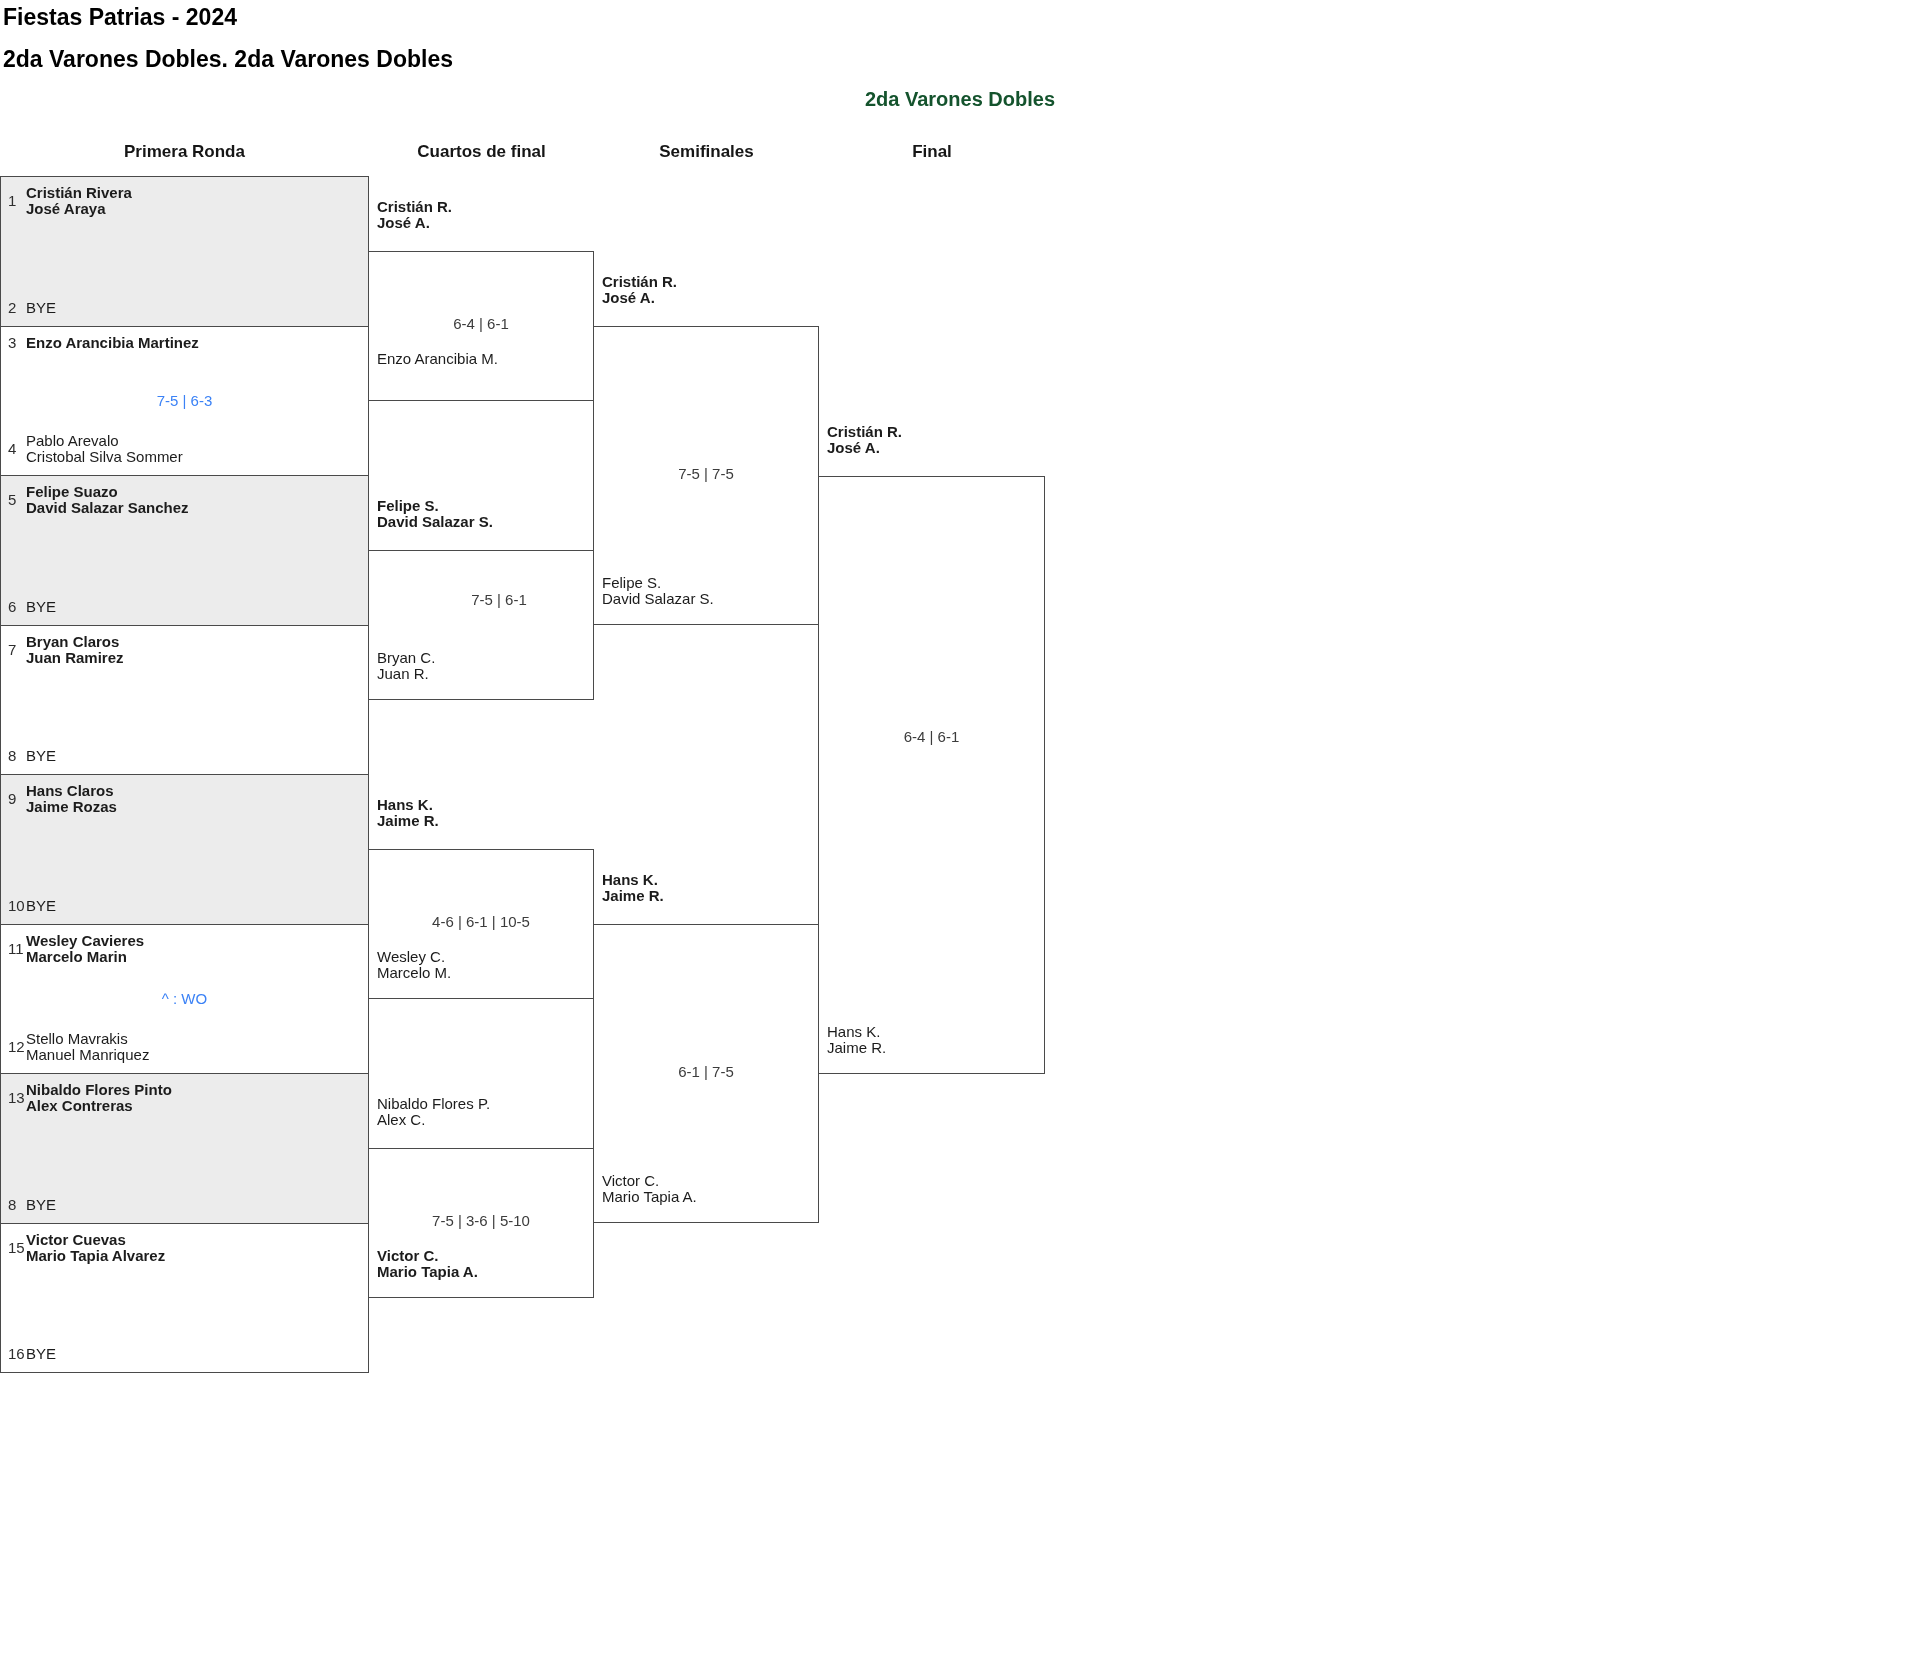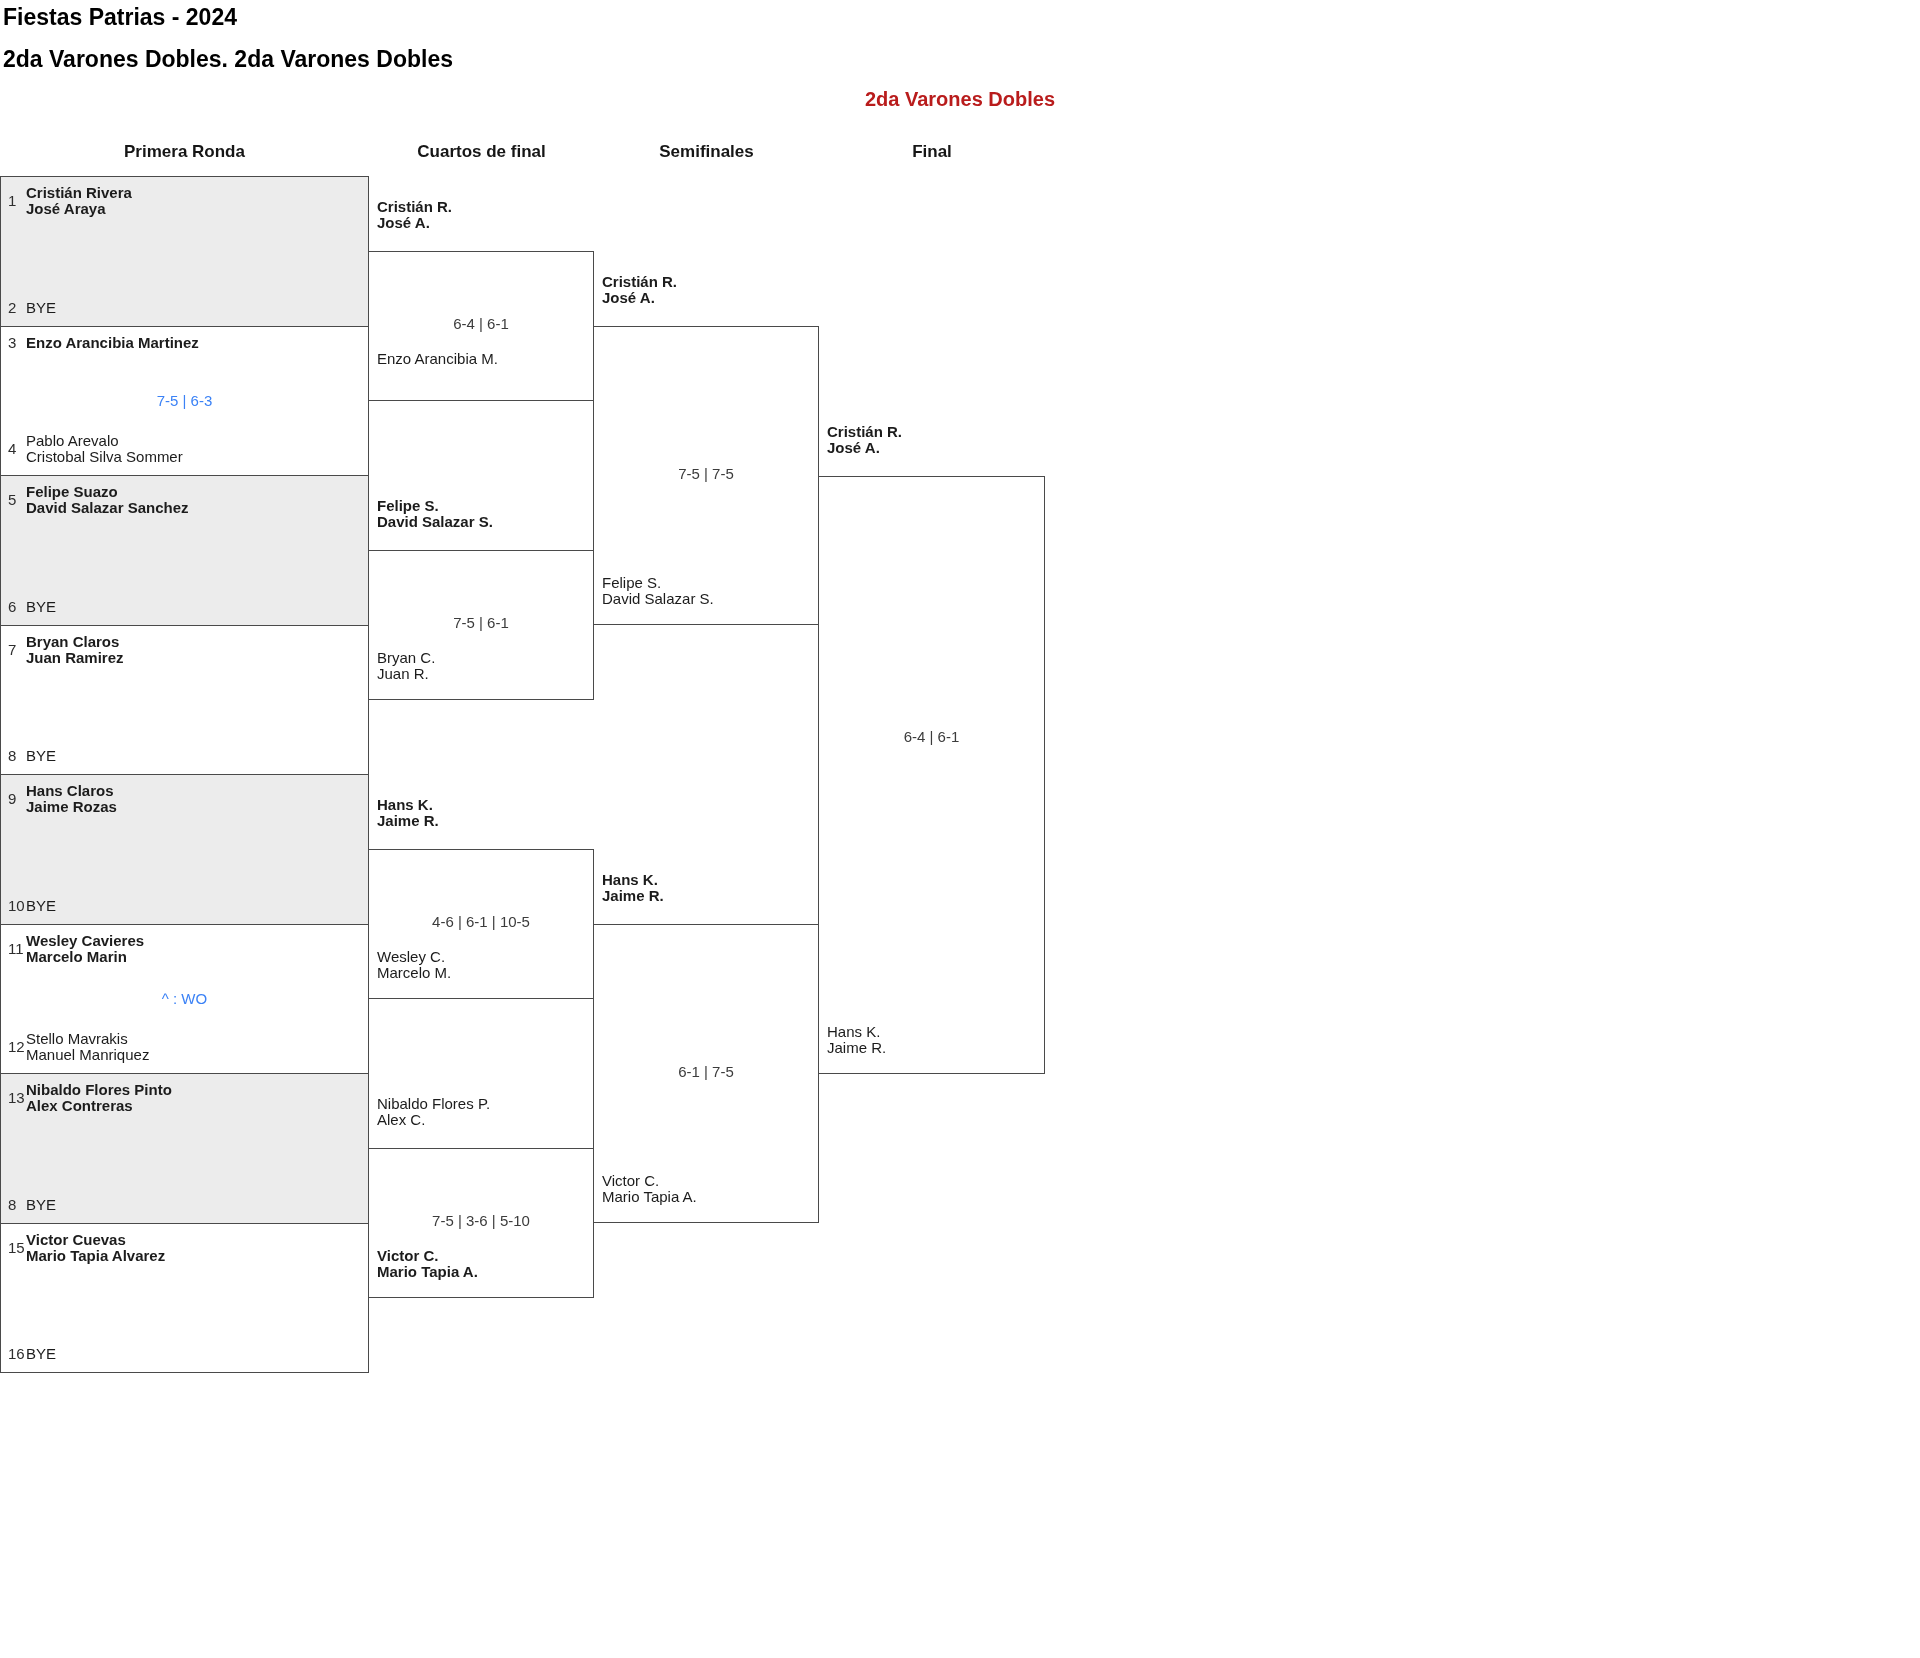--- a/index.html
+++ b/index.html
@@ -1,21 +1,21 @@
 <!DOCTYPE html>
 <html><head>
 <meta charset="utf-8">
 <style>
   html,body{margin:0;padding:0;background:#fff;}
   body{font-family:"Liberation Sans","DejaVu Sans",sans-serif;}
   .pagewrap{position:relative;width:1920px;height:1658px;background:#fff;overflow:hidden;}
 
   .t1{position:absolute;left:3px;top:4px;font-size:23px;font-weight:700;color:#000;white-space:nowrap;}
   .t2{position:absolute;left:3px;top:46px;font-size:23px;font-weight:700;color:#000;white-space:nowrap;}
-  .btitle{position:absolute;left:0;top:88px;width:1920px;text-align:center;font-size:20px;font-weight:600;color:#b91c1c;}
+  .btitle{position:absolute;left:0;top:88px;width:1920px;text-align:center;font-size:20px;font-weight:600;color:#14532d;}
 
   .logo{position:absolute;left:1686px;top:0;width:232px;height:74px;cursor:pointer;}
   .dot{position:absolute;border-radius:50%;}
   .logotext{position:absolute;left:66px;top:2px;font-size:47px;font-weight:700;letter-spacing:-2px;white-space:nowrap;}
 
   .rhead{position:absolute;top:142px;transform:translateX(-50%);font-size:17px;font-weight:600;color:#161616;white-space:nowrap;}
 
   .mbox{position:absolute;border:1px solid #4a4a4a;background:#fff;box-sizing:border-box;}
   .mbox.shaded{background:#ececec;}
   .obox{position:absolute;border:1px solid #4a4a4a;background:transparent;box-sizing:border-box;}
@@ -189,21 +189,21 @@
           <div class="nline w">Felipe S.</div>
           <div class="nline w">David Salazar S.</div>
         </div>
       </div>
       <div class="rlabel" style="left: 377px; top: 650px;">
         <div class="names">
           <div class="nline">Bryan C.</div>
           <div class="nline">Juan R.</div>
         </div>
       </div>
-      <div class="rscore" style="left: 368px; width: 226px; top: 615px;">7-5 | 6-1</div>
+      <div class="rscore" style="left: 368px; width: 226px; top: 592px; padding-left: 18px;">7-5 | 6-1</div>
       <div class="obox" style="left: 368px; top: 849px; width: 226px; height: 150px;"></div>
       <div class="rlabel" style="left: 377px; top: 797px;">
         <div class="names">
           <div class="nline w">Hans K.</div>
           <div class="nline w">Jaime R.</div>
         </div>
       </div>
       <div class="rlabel" style="left: 377px; top: 949px;">
         <div class="names">
           <div class="nline">Wesley C.</div>

